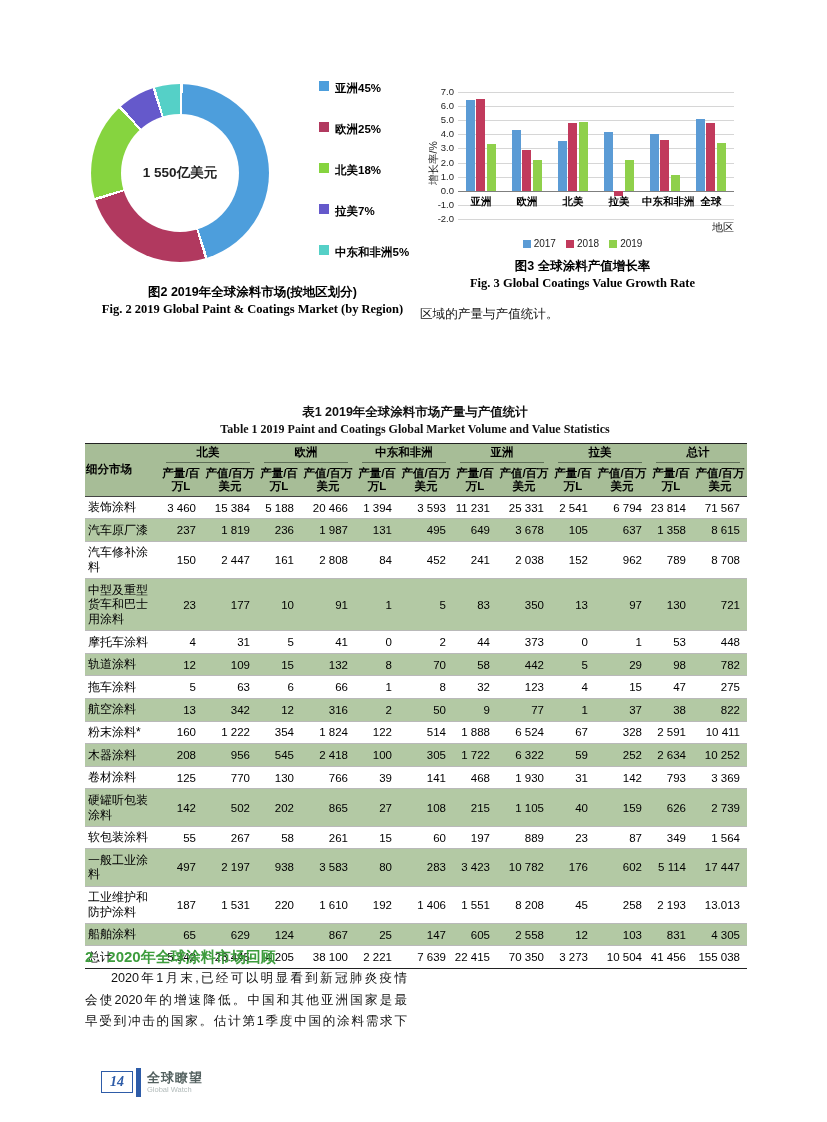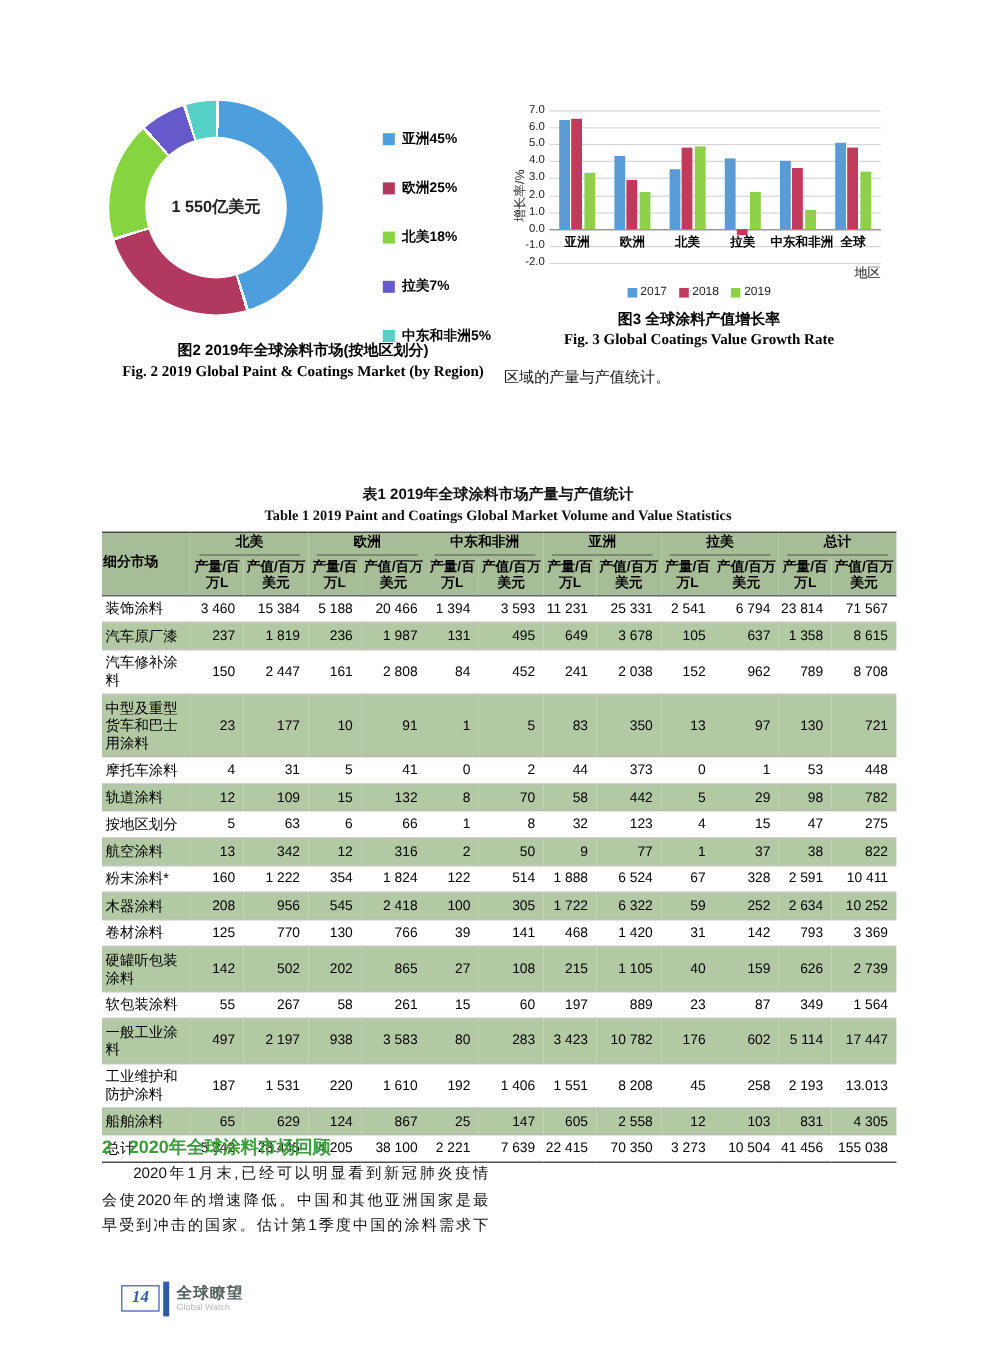--- a/index.html
+++ b/index.html
@@ -16,21 +16,21 @@
   .figures{position:absolute;left:85px;top:76px;width:660px;display:flex;}
   .fig{margin:0;padding:0;}
   .fig2{position:relative;width:335px;}
   .donut-wrap{position:relative;height:202px;}
   .donut{position:absolute;left:6px;top:8px;width:178px;height:178px;border-radius:50%;}
   .donut-hole{position:absolute;left:50%;top:50%;width:118px;height:118px;
         margin-left:-59px;margin-top:-59px;background:#fff;border-radius:50%;
         display:flex;align-items:center;justify-content:center;}
   .donut-center{font-size:13.5px;font-weight:bold;color:#222;}
   .donut-legend{position:absolute;left:234px;top:5px;}
-  .dl-item{display:flex;align-items:center;margin-bottom:28px;height:13px;margin-top:28px;}
+  .dl-item{display:flex;align-items:flex-start;margin-bottom:28px;height:13px;}
   .dl-sw{width:10px;height:10px;margin-right:6px;flex:0 0 auto;}
   .dl-t{font-size:11.5px;font-weight:600;color:#000;white-space:nowrap;}
   .cap-cn{text-align:center;font-size:12.5px;font-weight:bold;color:#000;line-height:17px;margin-top:6px;}
   .cap-en{text-align:center;font-size:12.5px;font-weight:bold;color:#000;line-height:17px;
         font-family:"Liberation Serif",serif;}
 
   
   .fig3{position:relative;width:325px;padding-top:4px;}
   .barchart{position:relative;height:172px;}
   .ylab{position:absolute;left:-26px;top:76px;width:80px;transform:rotate(-90deg);
@@ -349,21 +349,21 @@
             <td>8</td>
             <td>70</td>
             <td>58</td>
             <td>442</td>
             <td>5</td>
             <td>29</td>
             <td>98</td>
             <td>782</td>
           </tr>
           <tr>
-            <td class="lbl">按地区划分</td>
+            <td class="lbl">拖车涂料</td>
             <td>5</td>
             <td>63</td>
             <td>6</td>
             <td>66</td>
             <td>1</td>
             <td>8</td>
             <td>32</td>
             <td>123</td>
             <td>4</td>
             <td>15</td>
@@ -417,21 +417,21 @@
           </tr>
           <tr>
             <td class="lbl">卷材涂料</td>
             <td>125</td>
             <td>770</td>
             <td>130</td>
             <td>766</td>
             <td>39</td>
             <td>141</td>
             <td>468</td>
-            <td>1 420</td>
+            <td>1 930</td>
             <td>31</td>
             <td>142</td>
             <td>793</td>
             <td>3 369</td>
           </tr>
           <tr class="g">
             <td class="lbl">硬罐听包装涂料</td>
             <td>142</td>
             <td>502</td>
             <td>202</td>

